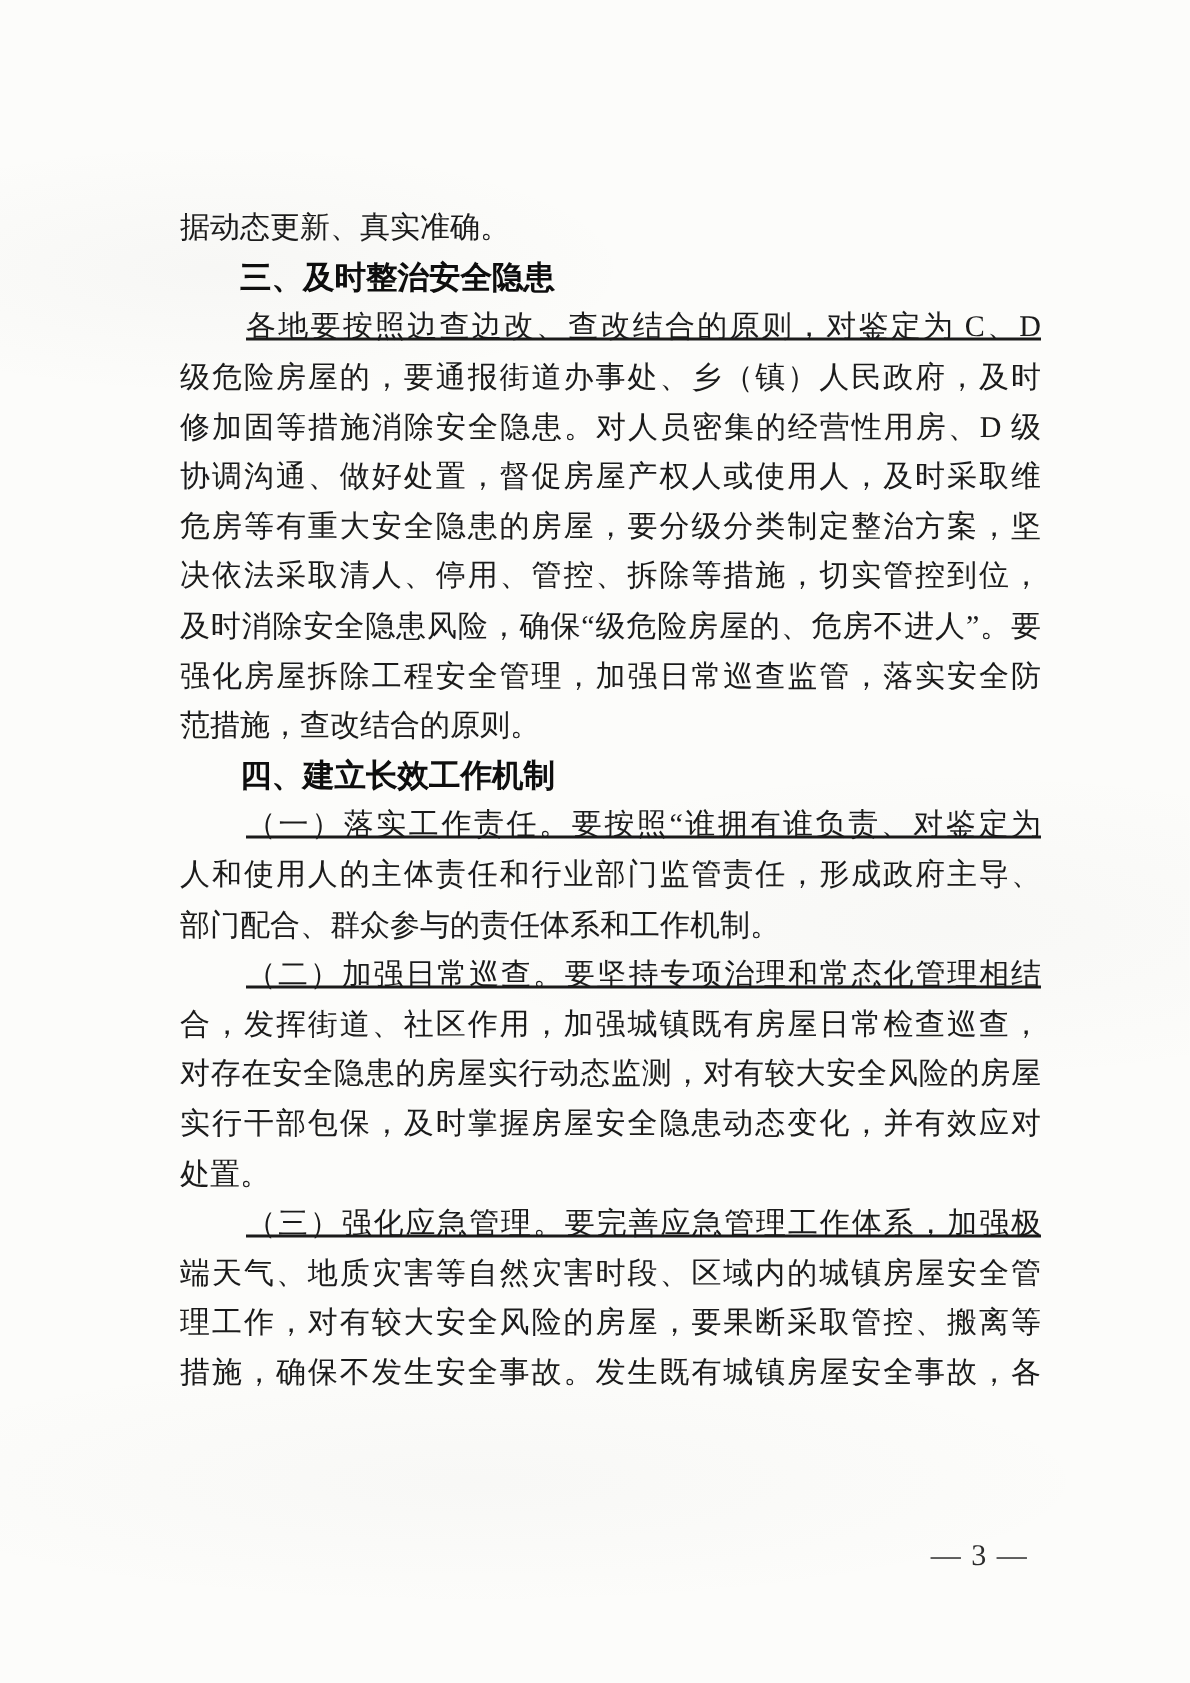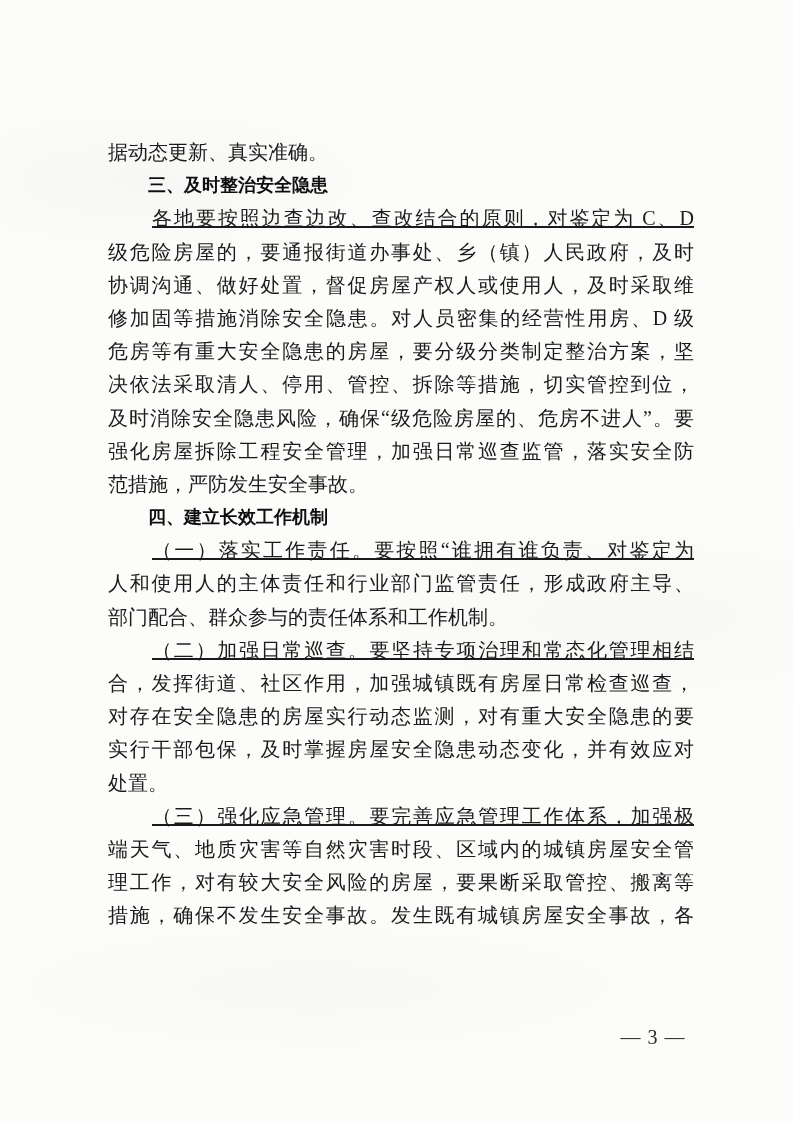--- a/index.html
+++ b/index.html
@@ -31,36 +31,37 @@
     width: 586px;
     color: #1b1b1b;
   }
   .line {
     height: 33.2px;
     line-height: 33.2px;
     font-size: 20px;
     white-space: normal;
     overflow: hidden;
     text-align: left;
+    margin-left: 12px;
   }
   
   .line.fill, .line.para {
     text-align: justify;
     text-align-last: justify;
   }
   
   .line.para {
     text-indent: 44px;
     text-decoration: underline;
   }
   
   .line.heading {
     font-family: "Liberation Sans", "DejaVu Sans", sans-serif;
     font-weight: 700;
-    font-size: 18px;
+    font-size: 21px;
     padding-left: 40px;
     color: #0e0e0e;
     text-align: left;
   }
   
   .line.end {
     text-align: left;
   }
   .page-footer {
     position: absolute;
@@ -77,34 +78,34 @@
 </head>
 <body>
 
 <div class="scan-overlay"></div>
 
 <div class="text-block" id="text-block">
     <div class="line end">据动态更新、真实准确。</div>
     <div class="line heading">三、及时整治安全隐患</div>
     <div class="line para">各地要按照边查边改、查改结合的原则，对鉴定为 C、D</div>
     <div class="line fill">级危险房屋的，要通报街道办事处、乡（镇）人民政府，及时</div>
+    <div class="line fill">修加固等措施消除安全隐患。对人员密集的经营性用房、D 级</div>
     <div class="line fill">协调沟通、做好处置，督促房屋产权人或使用人，及时采取维</div>
-    <div class="line fill">修加固等措施消除安全隐患。对人员密集的经营性用房、D 级</div>
     <div class="line fill">危房等有重大安全隐患的房屋，要分级分类制定整治方案，坚</div>
     <div class="line fill">决依法采取清人、停用、管控、拆除等措施，切实管控到位，</div>
     <div class="line fill">及时消除安全隐患风险，确保“级危险房屋的、危房不进人”。要</div>
     <div class="line fill">强化房屋拆除工程安全管理，加强日常巡查监管，落实安全防</div>
-    <div class="line end">范措施，严防发生安全事故。</div>
+    <div class="line end">范措施，查改结合的原则。</div>
     <div class="line heading">四、建立长效工作机制</div>
     <div class="line para">（一）落实工作责任。要按照“谁拥有谁负责、对鉴定为</div>
     <div class="line fill">人和使用人的主体责任和行业部门监管责任，形成政府主导、</div>
     <div class="line end">部门配合、群众参与的责任体系和工作机制。</div>
     <div class="line para">（二）加强日常巡查。要坚持专项治理和常态化管理相结</div>
     <div class="line fill">合，发挥街道、社区作用，加强城镇既有房屋日常检查巡查，</div>
-    <div class="line fill">对存在安全隐患的房屋实行动态监测，对有重大安全隐患的要</div>
+    <div class="line fill">对存在安全隐患的房屋实行动态监测，对有较大安全风险的房屋</div>
     <div class="line fill">实行干部包保，及时掌握房屋安全隐患动态变化，并有效应对</div>
     <div class="line end">处置。</div>
     <div class="line para">（三）强化应急管理。要完善应急管理工作体系，加强极</div>
     <div class="line fill">端天气、地质灾害等自然灾害时段、区域内的城镇房屋安全管</div>
     <div class="line fill">理工作，对有较大安全风险的房屋，要果断采取管控、搬离等</div>
     <div class="line fill">措施，确保不发生安全事故。发生既有城镇房屋安全事故，各</div>
   </div>
 
 <div class="page-footer">— 3 —</div>
 

